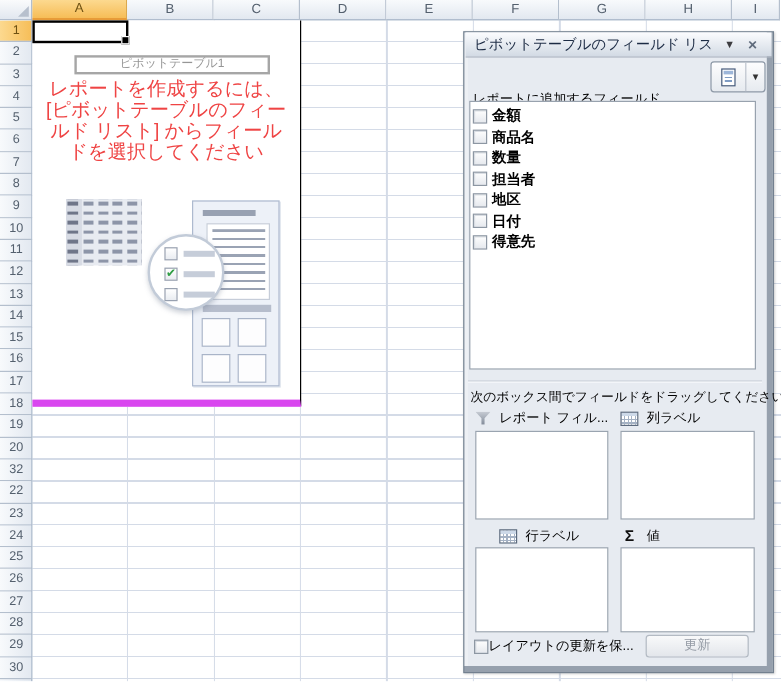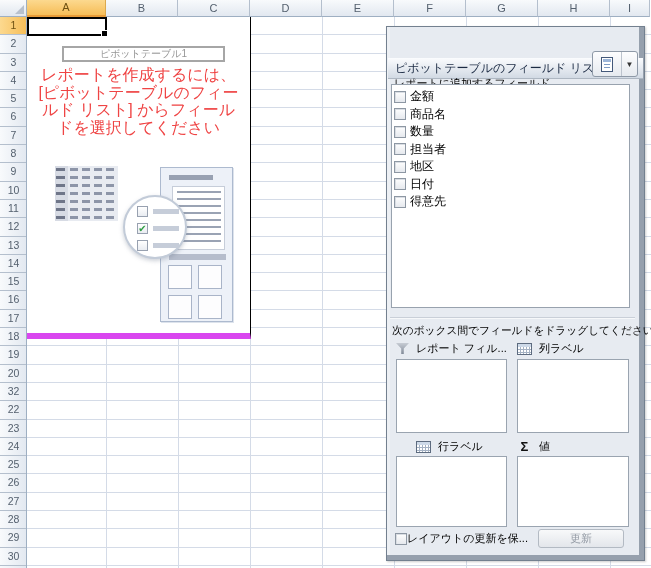--- a/index.html
+++ b/index.html
@@ -112,40 +112,40 @@
   .fill-handle { position:absolute; right:-3px; bottom:-3px; width:5px; height:5px; background:#000; border:1px solid #fff; }
   
   .taskpane {
     position:absolute; left:386px; top:26px; width:259px; height:535px; box-sizing:border-box;
     border:1px solid #73808f; background:#e7ebf1;
     box-shadow: inset -5px -5px 0 #96a0ad, inset 3px 0 0 #edf0f4, 1px 1px 2px rgba(0,0,0,.2);
   }
   .tp-title {
     position:absolute; left:1px; top:0; right:1px; height:21px; box-sizing:border-box;
     background:linear-gradient(#fbfcfe,#d2dae4); border-bottom:1px solid #aeb7c2;
-    display:flex; align-items:center; gap:11px; padding:0 12px 0 7px;margin-top:31px;
+    display:flex; align-items:center; gap:11px; padding:0 12px 0 7px;
   }
   .tp-title-text { flex:1; font-size:12px; color:#1c2b44; white-space:nowrap; overflow:hidden; }
   .tp-drop  { font-size:9px; color:#3c3c40; }
   .tp-close { font-size:13px; color:#5f6b7c; font-weight:bold; line-height:13px; }
   .tp-subtext { position:absolute; left:7px; top:27px; width:160px; font-size:11px; line-height:10.5px; color:#000;margin-top:24px; }
   .tp-layoutbtn {
     position:absolute; left:205px; top:24px; width:46px; height:26px; box-sizing:border-box;
     border:1px solid #8e99a7; border-radius:3px;
     background:linear-gradient(#fdfdfe,#e6eaef); display:flex;
   }
   .lb-main { flex:1; display:flex; align-items:center; justify-content:center; }
   .lb-arrow { width:15px; border-left:1px solid #bcc3cd; display:flex; align-items:center; justify-content:center; font-size:8px; color:#333; }
   .li-pane { width:12px; height:15px; border:1px solid #44597a; background:#fff; position:relative; box-sizing:border-box; }
   .li-pane::before { content:""; position:absolute; left:1px; right:1px; top:1px; height:3px; background:#9db6d9; }
   .li-pane::after  { content:""; position:absolute; left:2px; right:2px; top:6px; height:6px;
     background:repeating-linear-gradient(180deg,#7f9cc4 0 1px, transparent 1px 3px); }
   .tp-fields {
     position:absolute; left:4px; top:57px; width:239px; height:224px; box-sizing:border-box;
-    background:#fff; border:1px solid #98a2ae; padding:3px 2px; overflow:hidden;
+    background:#fff; border:1px solid #98a2ae; padding:3px 2px; overflow:hidden;font-weight:bold;
   }
   .field-item { display:flex; align-items:center; gap:4px; height:17.5px; font-size:12px; color:#000; }
   .cb {
     width:12px; height:12px; box-sizing:border-box; flex:none;
     border:1px solid #8d97a3; background:linear-gradient(#fefefe,#e6e9ee);
     box-shadow:inset 1px 1px 0 #d9dde3;
   }
   .tp-divider { position:absolute; left:3px; right:9px; top:290px; height:0;
     border-top:1px solid #c9cfd8; border-bottom:1px solid #f6f8fa; }
   .tp-drag { position:absolute; left:5px; top:297px; font-size:10.7px; color:#000; white-space:nowrap; }

